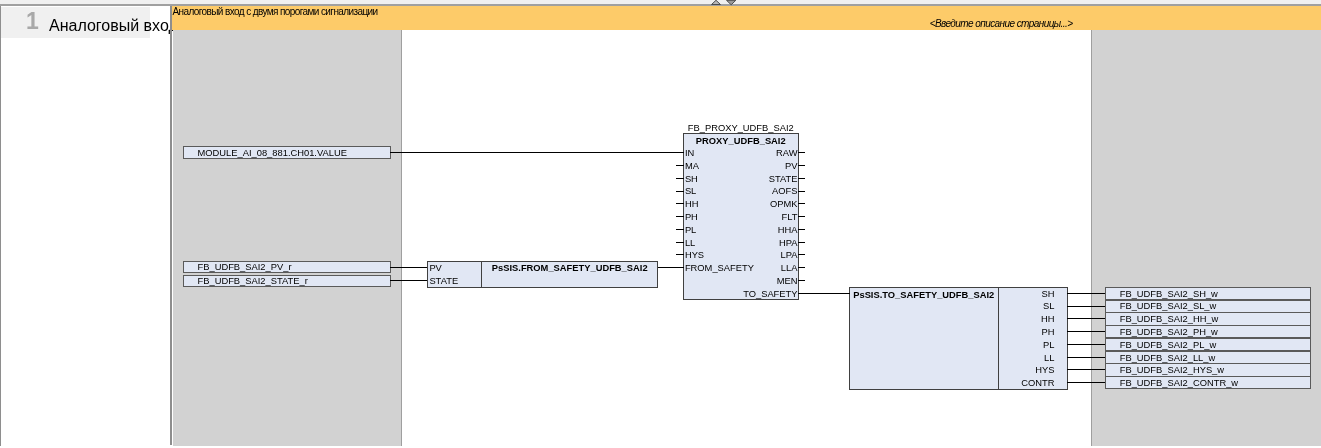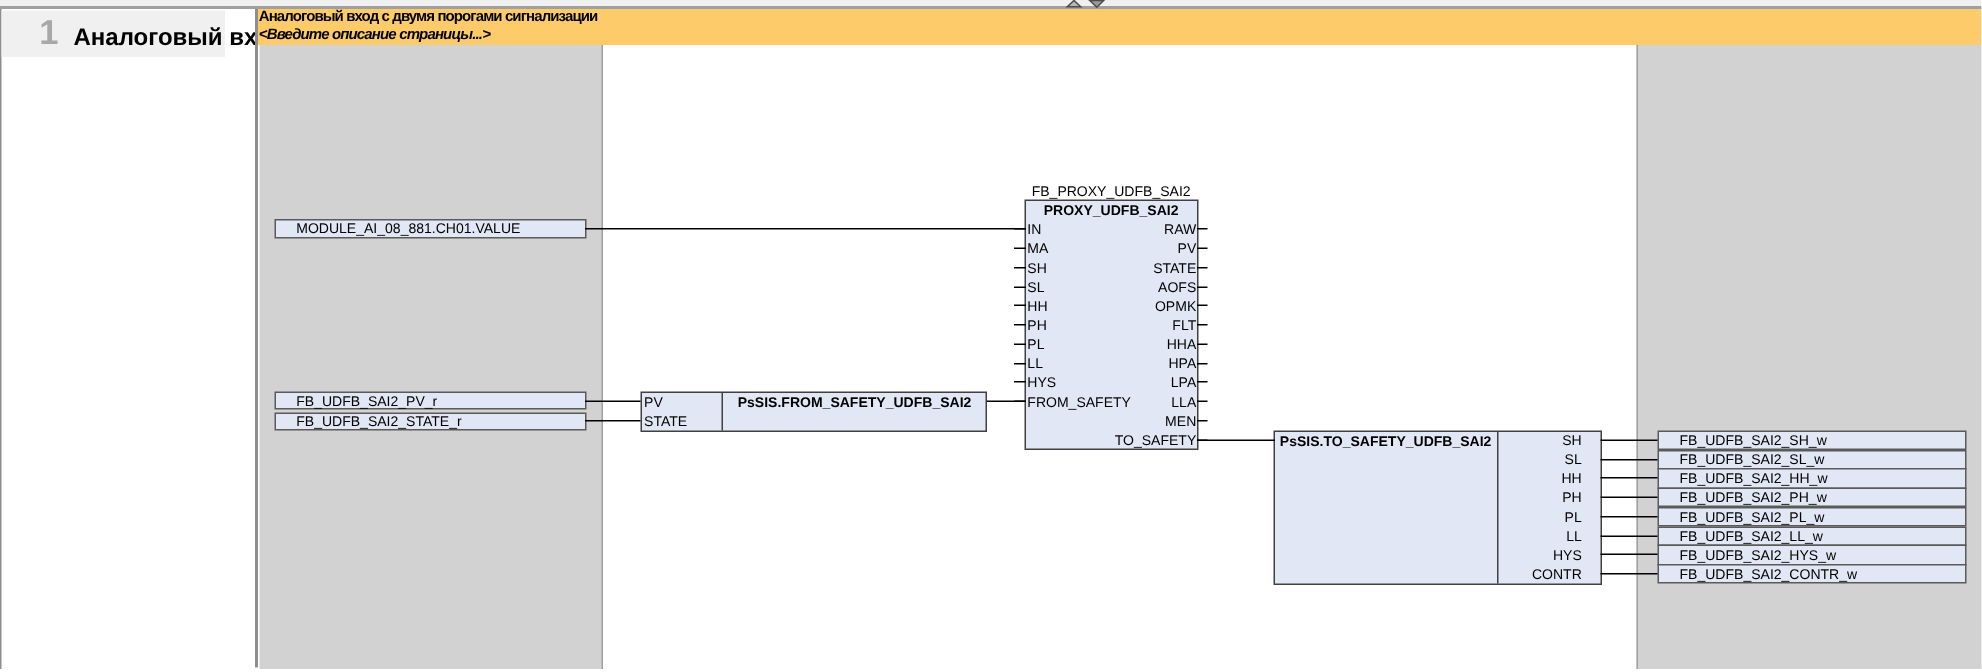--- a/index.html
+++ b/index.html
@@ -1,28 +1,28 @@
 <!DOCTYPE html>
 <html><head><meta charset="utf-8">
 <style>
 html,body{margin:0;padding:0;}
 body{width:1321px;height:448px;position:relative;background:#ffffff;overflow:hidden;
   font-family:"Liberation Sans",sans-serif;}
-.abs{position:absolute;font-weight:bold;}
+.abs{position:absolute;}
 </style></head>
 <body>
 <div class="abs" style="left:0;top:0;width:1321px;height:4px;background:#f0f0f0;border-bottom:2px solid #a0a0a0;"></div>
 <div class="abs" style="left:0;top:6px;width:170px;height:440px;background:#ffffff;border-left:1px solid #8e8e8e;"></div>
 <div class="abs" style="left:1px;top:7px;width:149px;height:31px;background:#f0f0f0;"></div>
 <div class="abs" style="left:20.5px;top:8px;width:24px;height:26px;line-height:26px;color:#a8a8a8;font-size:23px;font-weight:bold;text-align:center;">1</div>
 <div class="abs" style="left:49px;top:16.5px;width:110px;height:14px;color:#000;font-size:16px;white-space:nowrap;">Аналоговый вход...</div>
 <div class="abs" style="left:170px;top:6px;width:2px;height:439px;background:#8e8e8e;"></div>
 <div class="abs" style="left:172px;top:5.5px;width:1149px;height:24.5px;background:#fdcb69;"></div>
 <div class="abs" style="left:172.5px;top:6px;width:900px;font-size:10px;letter-spacing:-0.6px;color:#000;white-space:nowrap;">Аналоговый вход с двумя порогами сигнализации</div>
-<div class="abs" style="left:172.5px;top:18.3px;width:900px;font-size:10px;letter-spacing:-0.57px;font-style:italic;color:#000;white-space:nowrap;">&lt;Введите описание страницы...&gt;</div>
+<div class="abs" style="left:172.5px;top:18.3px;width:900px;font-size:10px;letter-spacing:-0.57px;font-style:italic;color:#000;white-space:nowrap;text-align:right;">&lt;Введите описание страницы...&gt;</div>
 <div class="abs" style="left:172.5px;top:30px;width:228px;height:416px;background:#d2d2d2;border-right:1.5px solid #9f9f9f;"></div>
 <div class="abs" style="left:1091px;top:30px;width:230px;height:416px;background:#d2d2d2;border-left:1.5px solid #9f9f9f;"></div>
 <svg width="1321" height="448" viewBox="0 0 1321 448" style="position:absolute;left:0;top:0;">
 <style>text{font-family:"Liberation Sans",sans-serif;font-size:9.35px;fill:#000;}.b{font-weight:bold;}</style>
 <rect x="683.5" y="133.5" width="115.0" height="166.0" fill="#e1e7f4" stroke="#404040" stroke-width="1"></rect>
 <text x="740.75" y="130.7" text-anchor="middle">FB_PROXY_UDFB_SAI2</text>
 <text x="740.75" y="143.6" class="b" text-anchor="middle">PROXY_UDFB_SAI2</text>
 <text x="684.9" y="156.20000000000002" text-anchor="start">IN</text>
 <text x="684.9" y="168.96" text-anchor="start">MA</text>
 <text x="684.9" y="181.72000000000003" text-anchor="start">SH</text>

